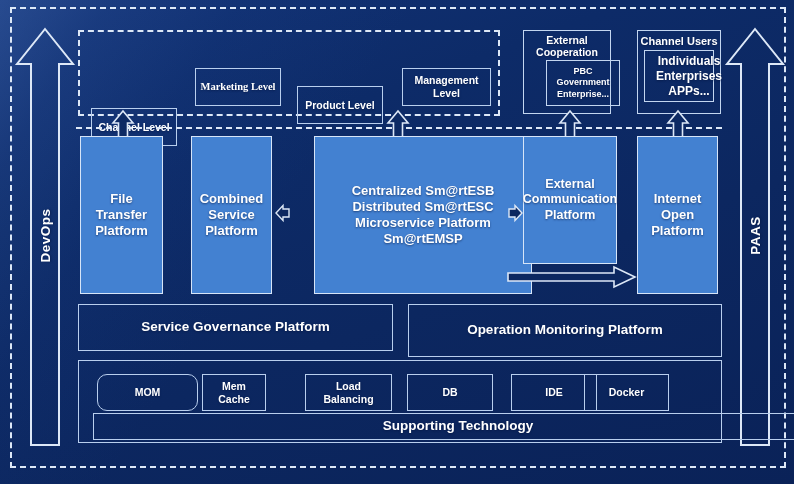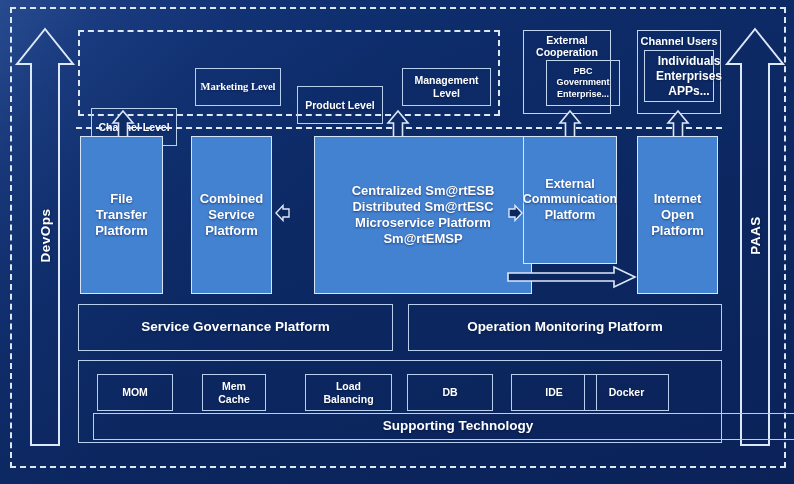--- a/index.html
+++ b/index.html
@@ -135,27 +135,27 @@
     <polygon points="14,9 7,1.5 7,5 1,5 1,13 7,13 7,16.5" fill="#0c2760" stroke="#dde8f7" stroke-width="1.4"></polygon>
   </svg>
 
   <svg style="left:507px; top:266px;" width="130" height="22" viewBox="0 0 130 22">
     <polygon points="1,7 107,7 107,1 128,11 107,21 107,15 1,15" fill="#0c2760" stroke="#dde8f7" stroke-width="1.6"></polygon>
   </svg>
 
   <div class="box dark fs135" style="left:78px; top:304px; width:315px; height:47px;">
     <span class="shadowed">Service Governance Platform</span>
   </div>
-  <div class="box dark fs135" style="left:408px; top:304px; width:314px; height:47px;">
+  <div class="box dark fs135" style="left:408px; top:304px; width:314px; height:53px;">
     <span class="shadowed">Operation Monitoring Platform</span>
   </div>
 
   <div class="abs dark" style="left:78px; top:360px; width:644px; height:83px;"></div>
 
-  <div class="box dark fs10" style="left:97px; top:374px; width:76px; height:37px;">
+  <div class="box dark fs10" style="left:97px; top:374px; width:101px; height:37px;border-radius:10px;">
     <span class="shadowed">MOM</span>
   </div>
   <div class="box dark fs10" style="left:202px; top:374px; width:64px; height:37px;">
     <span class="pre shadowed">Mem
 Cache</span>
   </div>
   <div class="box dark fs10" style="left:305px; top:374px; width:87px; height:37px;">
     <span class="pre shadowed">Load
 Balancing</span>
   </div>

